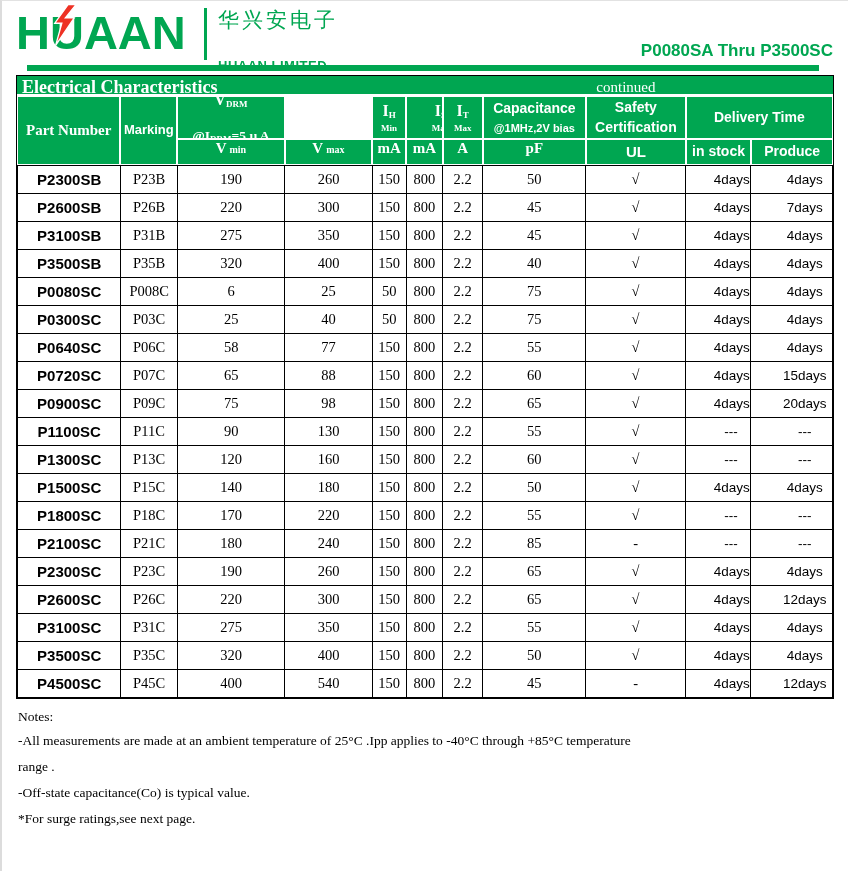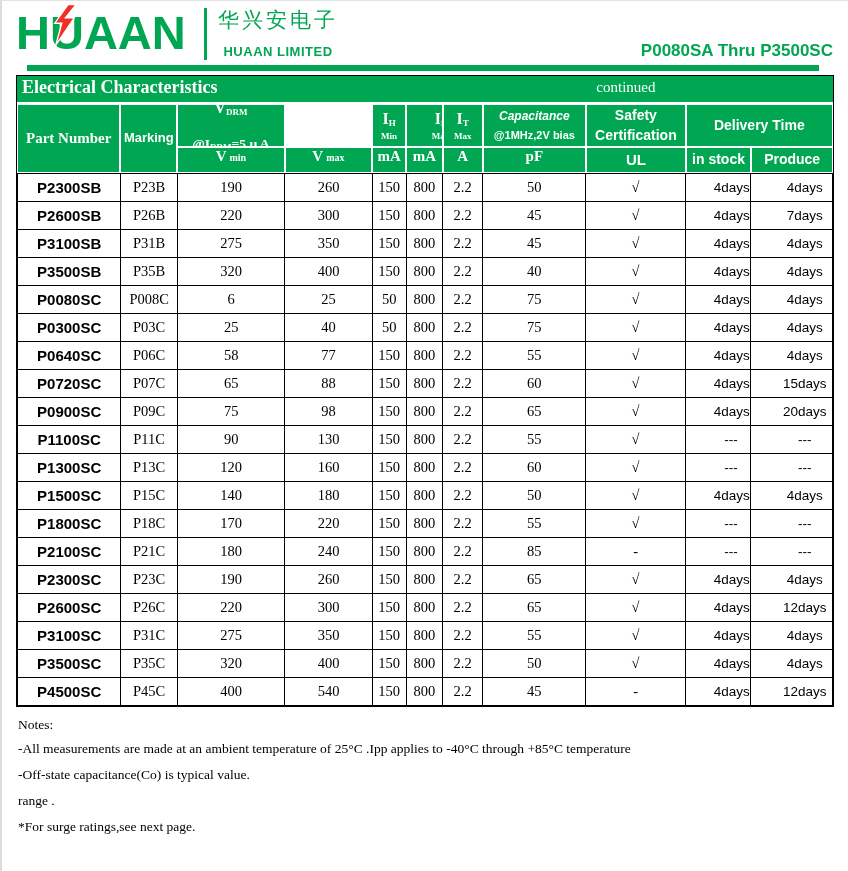--- a/index.html
+++ b/index.html
@@ -9,44 +9,44 @@
   .page { width:848px; height:871px; background:#fff; border-left:2px solid #dcdcdc; border-top:1px solid #e2e2e2; padding:4px 14px 0 14px; position:relative; overflow:hidden; }
 
   
   .header { position:relative; height:58px; }
   .logo { position:absolute; left:0; top:0; color:var(--green); font-weight:bold; font-size:47px; line-height:56px; letter-spacing:0; }
   .bolt { position:absolute; left:37px; top:-2px; width:23px; height:44px; }
   .bolt polygon { fill:var(--red); stroke:#fff; stroke-width:1.5; }
   .vline { position:absolute; left:188px; top:3px; width:3px; height:52px; background:var(--green); }
   .company { position:absolute; left:202px; top:1px; color:var(--green); }
   .company .cn { font-size:21px; letter-spacing:3px; }
-  .company .en { font-size:13px; font-weight:bold; margin-top:10px; letter-spacing:.5px;text-align:center; }
+  .company .en { font-size:13px; font-weight:bold; margin-top:24px; letter-spacing:.5px; }
   .part-range { position:absolute; right:1px; bottom:2px; color:var(--green); font-weight:bold; font-size:17px; }
   .rule { height:6px; background:var(--green); margin:2px 15px 4px 11px; }
 
   
   .table-wrap { border:1px solid #000; background:#fff; }
-  .ec-bar { position:relative; height:26px; background:var(--green); color:#fff; margin-bottom:2px; font-family:"Liberation Serif",serif; }
+  .ec-bar { position:relative; height:18px; background:var(--green); color:#fff; margin-bottom:2px; font-family:"Liberation Serif",serif; }
   .ec-title { position:absolute; left:5px; top:1px; font-weight:bold; font-size:18px; }
   .ec-continued { position:absolute; left:71%; top:3px; font-size:15px; }
 
   .thead-grid { display:grid; width:100%;
     grid-template-columns:12.68% 6.95% 13.17% 10.73% 4.15% 4.51% 4.88% 12.68% 12.2% 8.05% 10%;
     grid-template-rows:43px 26px; }
   .hcell { background:var(--green); border:1px solid #fff; color:#fff; display:flex; flex-direction:column; align-items:center; justify-content:center; text-align:center; line-height:1.12; }
   .f-serif { font-family:"Liberation Serif",serif; }
   .h-part { grid-row:1/3; grid-column:1; font-family:"Liberation Serif",serif; font-weight:bold; font-size:15px; }
   .h-marking { grid-row:1/3; grid-column:2; font-weight:bold; font-size:13px; }
   .h-vdrm { grid-column:3; } .h-vs { grid-column:4; } .h-ih { grid-column:5; } .h-is { grid-column:6;padding-left:32px; } .h-it { grid-column:7; }
   .h-cap { grid-column:8; } .h-safety { grid-column:9; } .h-delivery { grid-column:10/12; font-weight:bold; font-size:14px; }
   .sym-line { font-family:"Liberation Serif",serif; font-weight:bold; font-size:16px; }
   .ssub { font-size:9px; vertical-align:-2px; letter-spacing:0; }
   .cond-line { font-family:"Liberation Serif",serif; font-weight:bold; font-size:13.5px; margin-top:18px; }
   .minmax { font-family:"Liberation Serif",serif; font-weight:bold; font-size:9px; margin-top:3px; }
-  .cap-line1 { font-weight:bold; font-size:12px;font-style:italic; }
+  .cap-line1 { font-weight:bold; font-size:14px; }
   .cap-line2 { font-weight:bold; font-size:11px; margin-top:5px; }
   .safety-line { font-weight:bold; font-size:14px; line-height:1.4; }
   .ucell { grid-row:2; font-weight:bold; font-size:15px; }
   .u-vmin { grid-column:3; } .u-vmax { grid-column:4; } .u-ih { grid-column:5; } .u-is { grid-column:6; } .u-it { grid-column:7; }
   .u-pf { grid-column:8; } .u-ul { grid-column:9; font-size:15px; } .u-stock { grid-column:10; font-size:14px; } .u-produce { grid-column:11; font-size:14px; }
   .ucell.f-serif { flex-direction:row; align-items:baseline; }
   .usub { font-size:10px; margin-left:3px; }
 
   .body-table { width:100%; border-collapse:collapse; table-layout:fixed; }
   .body-table td { border:1px solid #000; height:28px; text-align:center; vertical-align:middle; padding:0 2px; overflow:hidden; }
@@ -404,18 +404,18 @@
             <td class="c-sans">4days</td>
             <td class="c-sans">12days</td>
           </tr>
         </tbody>
     </table>
   </div>
 
   <div class="notes">
     <div class="notes-heading">Notes:</div>
     <div class="note-line">-All measurements are made at an ambient temperature of 25°C .Ipp applies to -40°C through +85°C temperature</div>
+    <div class="note-line">range .</div>
     <div class="note-line">-Off-state capacitance(Co) is typical value.</div>
-    <div class="note-line">range .</div>
     <div class="note-line">*For surge ratings,see next page.</div>
   </div>
 
 </div>
 
 </body></html>

